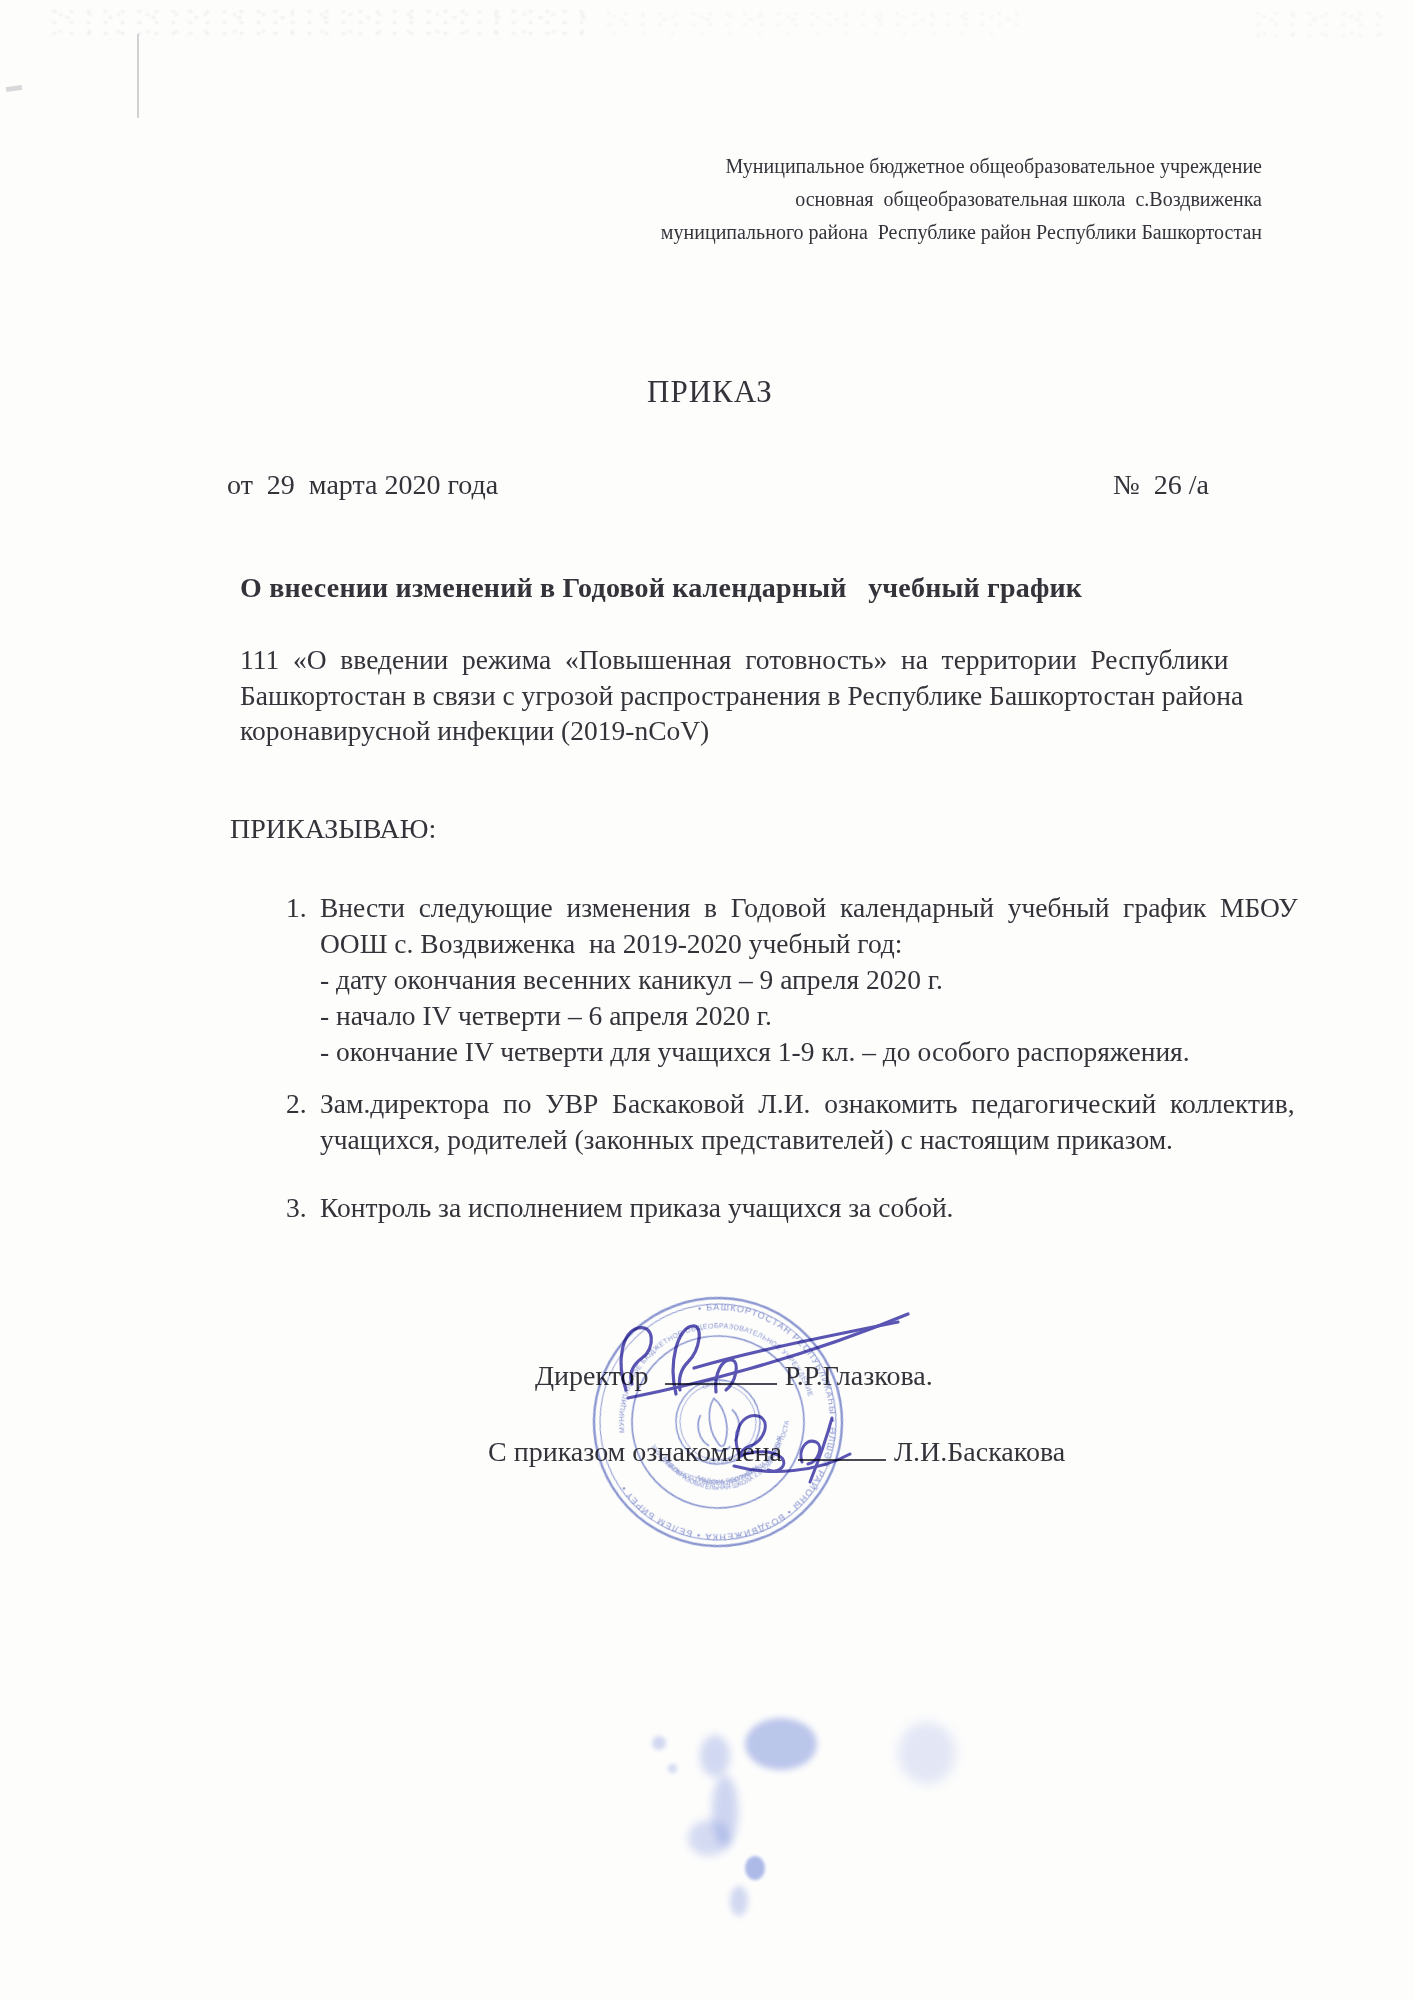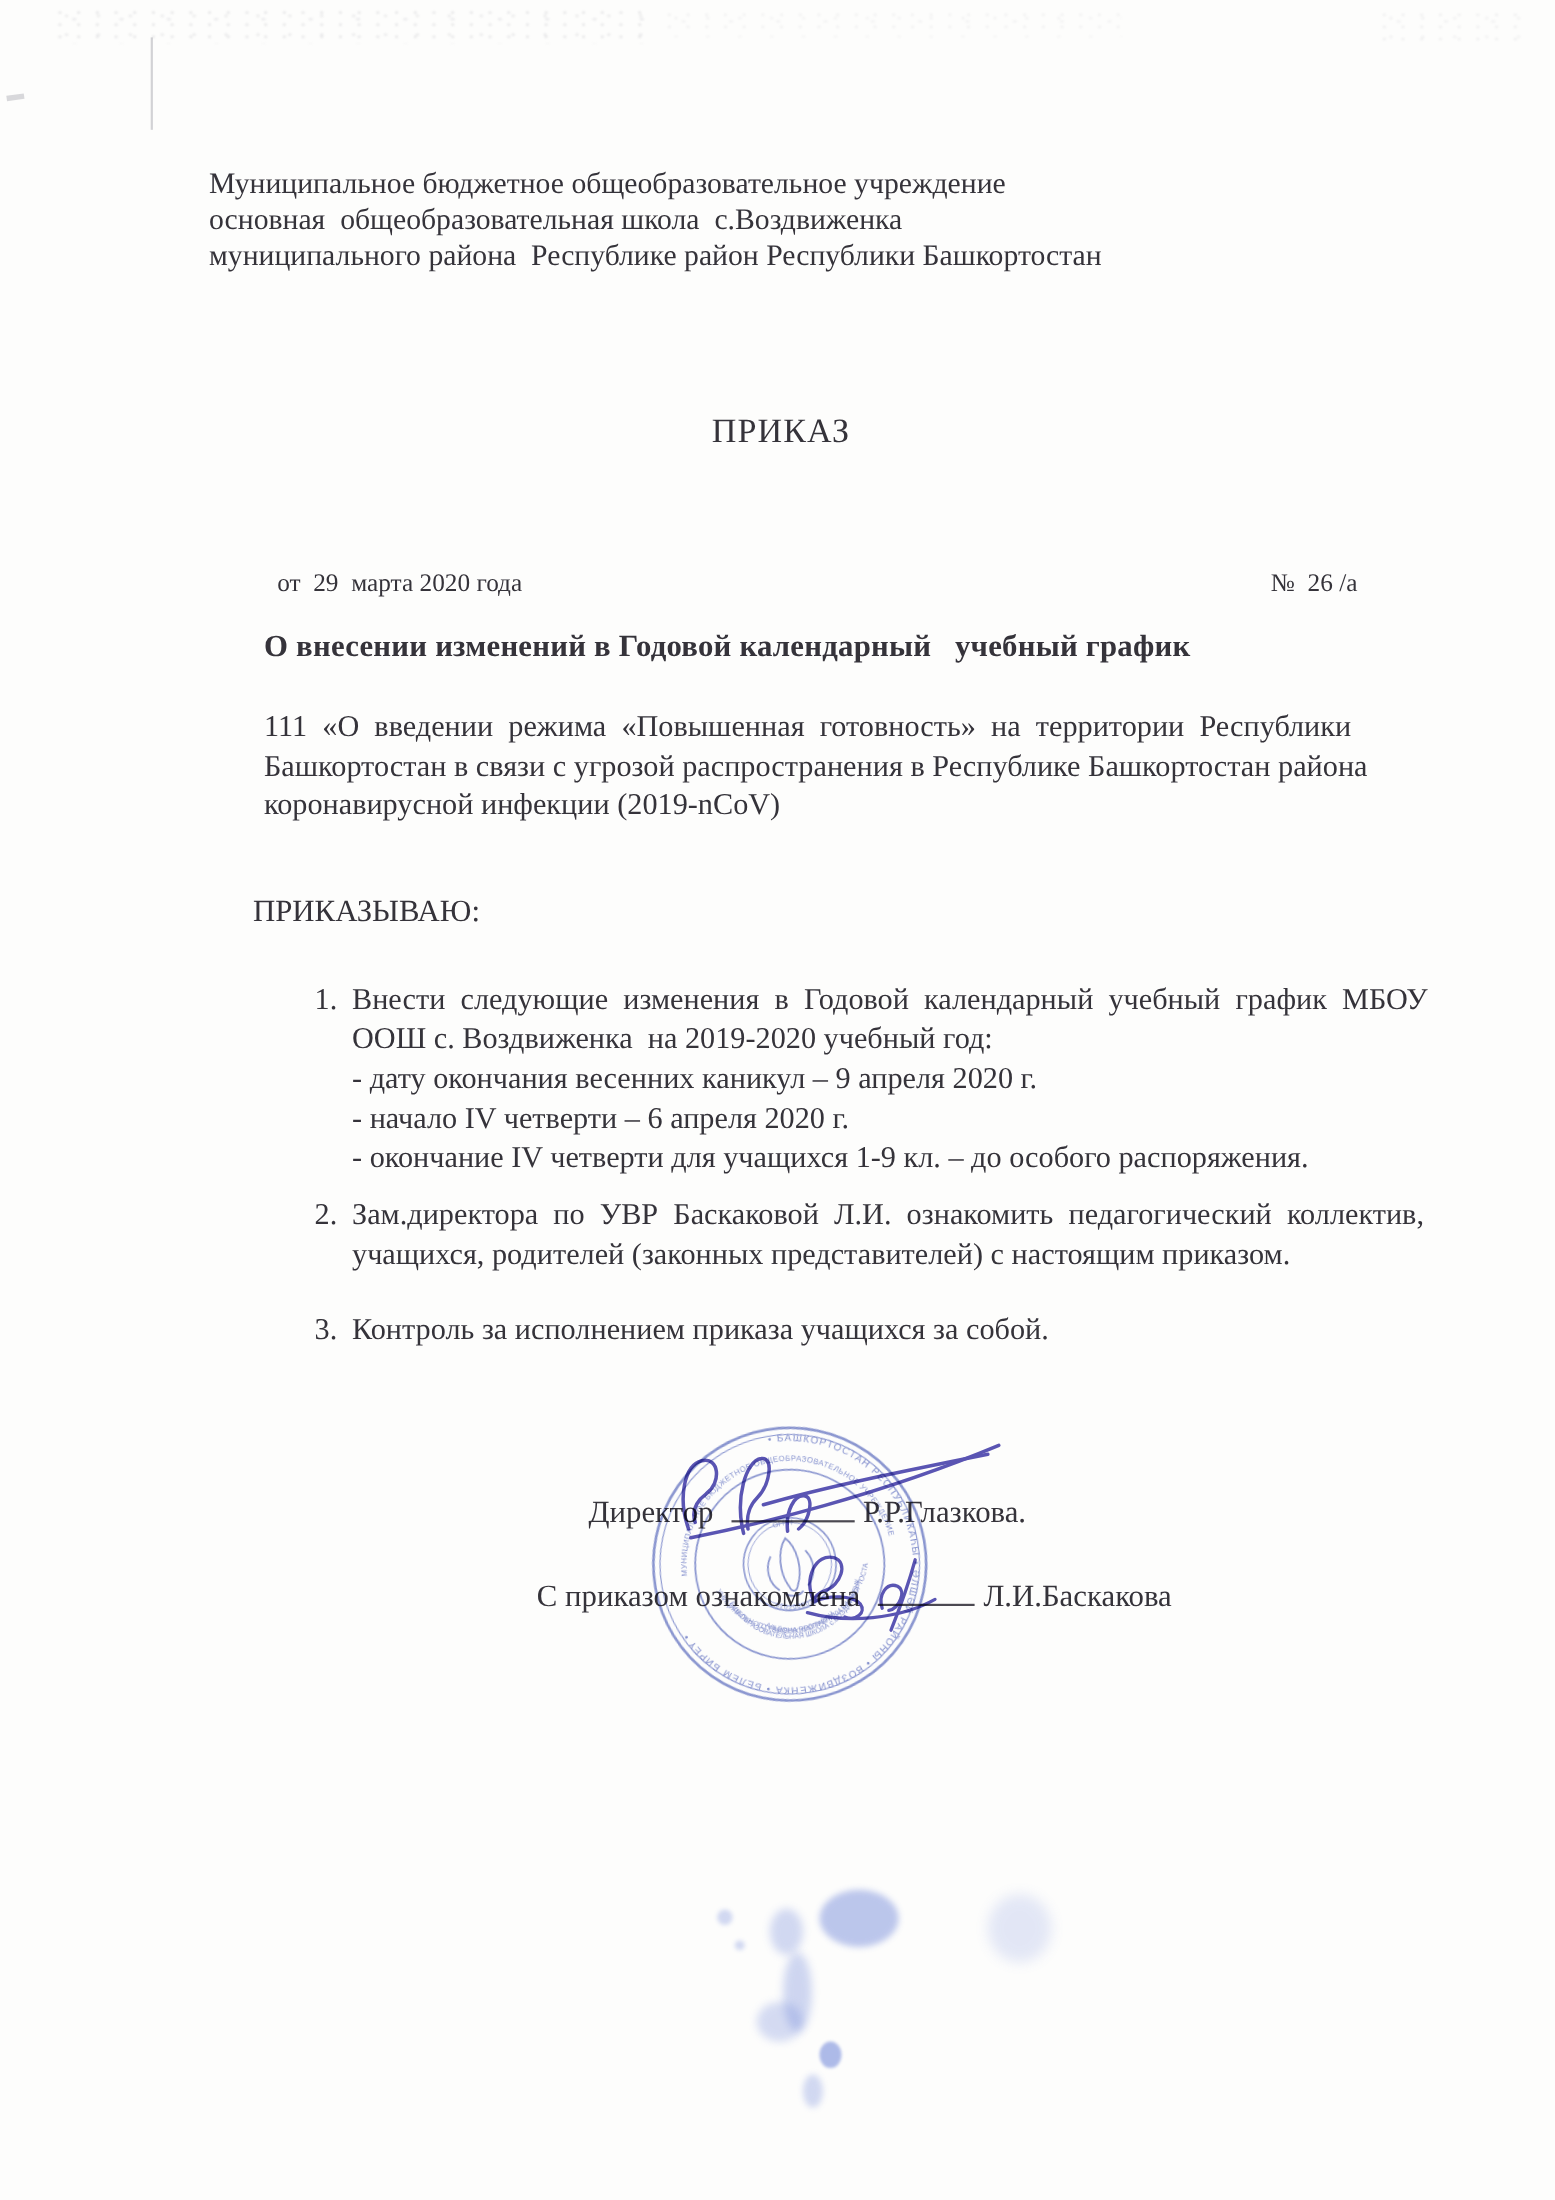--- a/index.html
+++ b/index.html
@@ -21,27 +21,27 @@
       radial-gradient(rgba(158,158,170,.45) 1.4px, transparent 2.5px);
     background-size:17px 11px, 29px 17px, 43px 23px;
   }
   .noise-band.mid { left:600px; top:8px; width:420px; height:26px; opacity:.30; }
   .noise-band.right { left:1250px; top:8px; width:140px; height:30px; opacity:.35; }
   .scan-line-v { position:absolute; left:137px; top:34px; width:2px; height:84px; background:rgba(150,150,160,.42); }
   .scan-dash { position:absolute; left:6px; top:86px; width:16px; height:5px; background:rgba(140,140,150,.32); transform:rotate(-8deg); }
 
   .header-block {
     position:absolute; top:150px; left:190px; width:1072px;
-    text-align:left; font-size:27px; line-height:33px;
+    text-align:right; font-size:20px; line-height:33px;
   }
   .prikaz-title {
     position:absolute; top:374px; left:647px; width:300px;
     font-size:31px; letter-spacing:1px;
   }
-  .meta-row { position:absolute; top:469px; left:252px; width:1034px; font-size:23px;margin-top:48px; }
+  .meta-row { position:absolute; top:469px; left:227px; width:1034px; font-size:28px; }
   .doc-number { position:absolute; right:52px; top:0; }
 
   .subject { position:absolute; top:572px; left:240px; font-size:28px; font-weight:bold; letter-spacing:.2px; }
 
   .preamble { position:absolute; top:642px; left:240px; width:1040px; font-size:27.5px; line-height:35.5px; }
   .preamble .indent { text-indent:84px; }
 
   .command-word { position:absolute; top:813px; left:230px; font-size:28px; }
 
   .order-list { position:absolute; top:890px; left:240px; width:1040px; font-size:27.5px; line-height:36px; }

